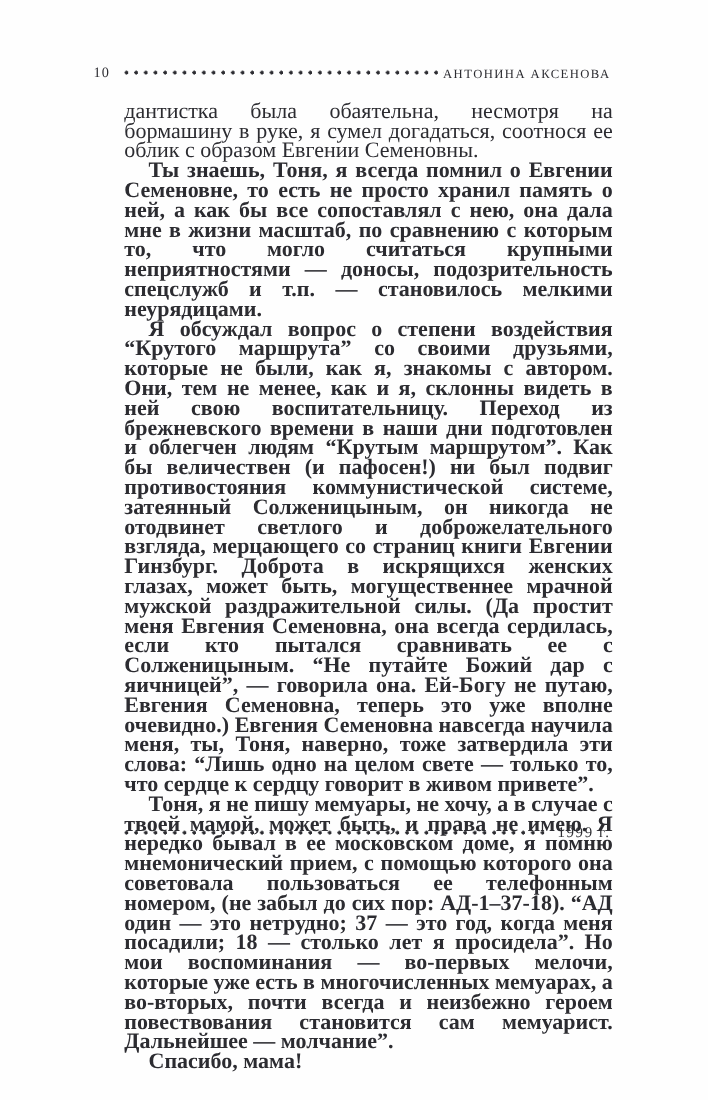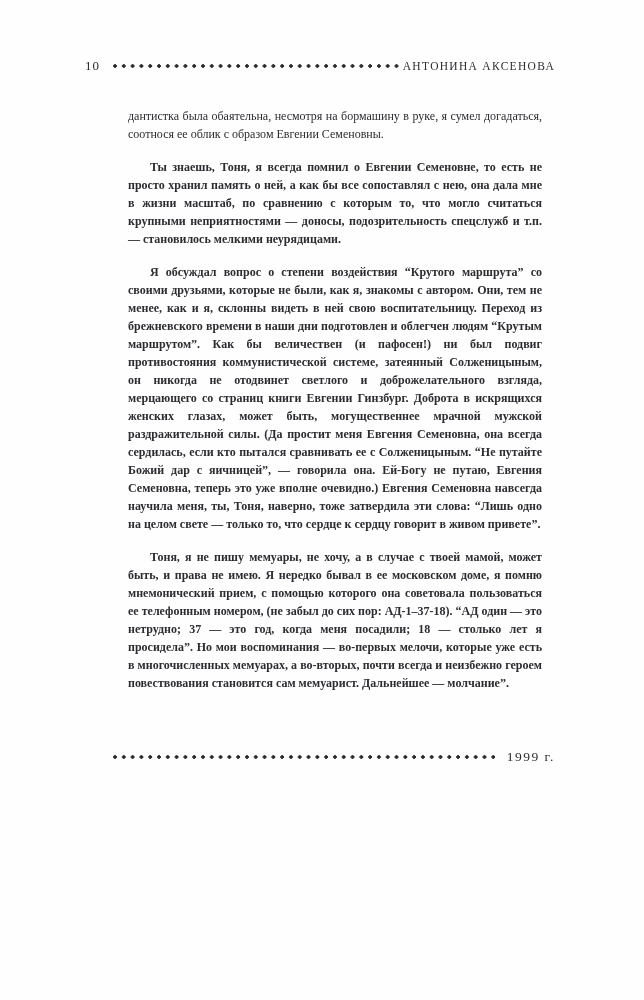--- a/index.html
+++ b/index.html
@@ -17,21 +17,21 @@
     overflow: hidden;
   }
   
   .running-header {
     position: absolute;
     left: 85px;
     right: 89px;
     top: 58px;
     height: 16px;
     display: flex;
-    align-items: center;
+    align-items: flex-end;
   }
   .page-number {
     font-size: 13px;
     letter-spacing: 1px;
     color: #2c2c31;
     margin-right: 13px;
     font-variant-numeric: oldstyle-nums;
   }
   .dot-leader {
     flex: 1 1 auto;
@@ -49,22 +49,22 @@
     white-space: nowrap;
   }
   
   .page-body {
     position: absolute;
     left: 113px;
     width: 444px;
     top: 92px;
   }
   .para {
-    margin: 15px;
-    font-size: 12px;
+    margin: 0;
+    font-size: 20px;
     line-height: 18px;
     text-align: justify;
     color: #2c2c31;
   }
   .para.indent { text-indent: 22px; font-weight: bold; }
   
   .footer-rule {
     position: absolute;
     left: 113px;
     right: 89px;
@@ -92,20 +92,21 @@
     <span class="dot-leader"></span>
     <span class="running-title">АНТОНИНА АКСЕНОВА</span>
   </div>
 
   <div class="page-body">
 
   <p class="para">дантистка была обаятельна, несмотря на бормашину в руке, я сумел догадаться, соотнося ее облик с образом Евгении Семеновны.</p>
       <p class="para indent">Ты знаешь, Тоня, я всегда помнил о Евгении Семеновне, то есть не просто хранил память о ней, а как бы все сопоставлял с нею, она дала мне в жизни масштаб, по сравнению с которым то, что могло считаться крупными неприятностями — доносы, подозрительность спецслужб и т.п. — становилось мелкими неурядицами.</p>
       <p class="para indent">Я обсуждал вопрос о степени воздействия “Крутого маршрута” со своими друзьями, которые не были, как я, знакомы с автором. Они, тем не менее, как и я, склонны видеть в ней свою воспитательницу. Переход из брежневского времени в наши дни подготовлен и облегчен людям “Крутым маршрутом”. Как бы величествен (и пафосен!) ни был подвиг противостояния коммунистической системе, затеянный Солженицыным, он никогда не отодвинет светлого и доброжелательного взгляда, мерцающего со страниц книги Евгении Гинзбург. Доброта в искрящихся женских глазах, может быть, могущественнее мрачной мужской раздражительной силы. (Да простит меня Евгения Семеновна, она всегда сердилась, если кто пытался сравнивать ее с Солженицыным. “Не путайте Божий дар с яичницей”, — говорила она. Ей-Богу не путаю, Евгения Семеновна, теперь это уже вполне очевидно.) Евгения Семеновна навсегда научила меня, ты, Тоня, наверно, тоже затвердила эти слова: “Лишь одно на целом свете — только то, что сердце к сердцу говорит в живом привете”.</p>
       <p class="para indent">Тоня, я не пишу мемуары, не хочу, а в случае с твоей мамой, может быть, и права не имею. Я нередко бывал в ее московском доме, я помню мнемонический прием, с помощью которого она советовала пользоваться ее телефонным номером, (не забыл до сих пор: АД-1–37-18). “АД один — это нетрудно; 37 — это год, когда меня посадили; 18 — столько лет я просидела”. Но мои воспоминания — во-первых мелочи, которые уже есть в многочисленных мемуарах, а во-вторых, почти всегда и неизбежно героем повествования становится сам мемуарист. Дальнейшее — молчание”.</p>
+      <p class="para indent">Спасибо, мама!</p>
     </div>
 
   <div class="footer-rule">
     <span class="dot-leader"></span>
     <span class="footer-year">1999 г.</span>
   </div>
 
 </div>
 
 </body></html>

